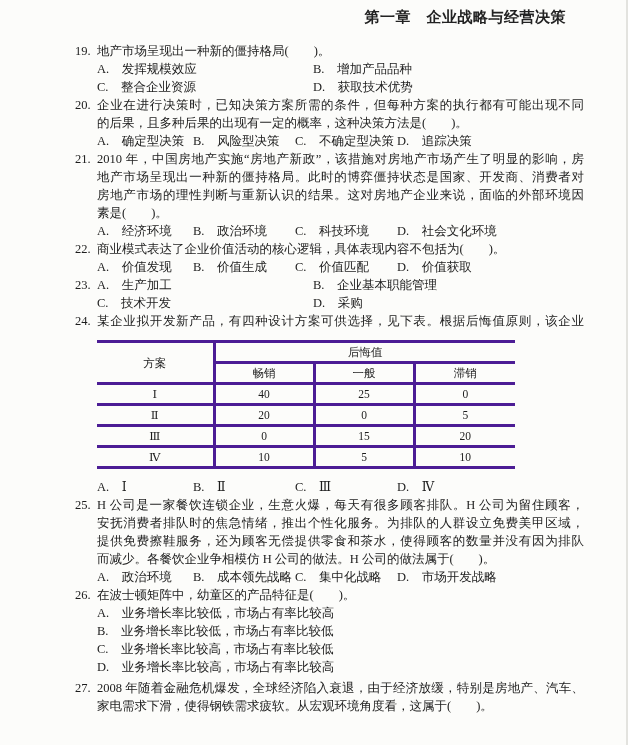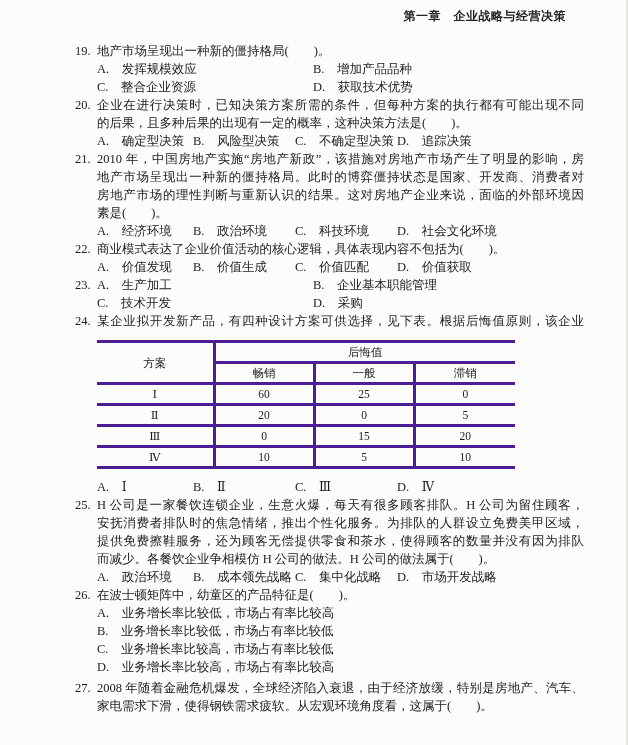--- a/index.html
+++ b/index.html
@@ -14,21 +14,21 @@
     overflow: hidden;
     border-right: 2px solid #e3e3df;
   }
   .chapter {
     position: absolute;
     top: 8px;
     left: 0;
     right: 60px;
     text-align: right;
     font-family: "Liberation Sans", "DejaVu Sans", sans-serif;
-    font-size: 12px;
+    font-size: 15px;
     font-weight: bold;
     letter-spacing: 0.5px;
     color: #222;
     padding-left: 8px;
   }
   .content {
     position: absolute;
     left: 75px;
     top: 42px;
     width: 509px;
@@ -166,21 +166,21 @@
             <td rowspan="2">方案</td>
             <td colspan="3">后悔值</td>
           </tr>
           <tr class="sub">
             <td>畅销</td>
             <td>一般</td>
             <td>滞销</td>
           </tr>
           <tr>
             <td>Ⅰ</td>
-            <td>60</td>
+            <td>40</td>
             <td>25</td>
             <td>0</td>
           </tr>
           <tr>
             <td>Ⅱ</td>
             <td>20</td>
             <td>0</td>
             <td>5</td>
           </tr>
           <tr>

